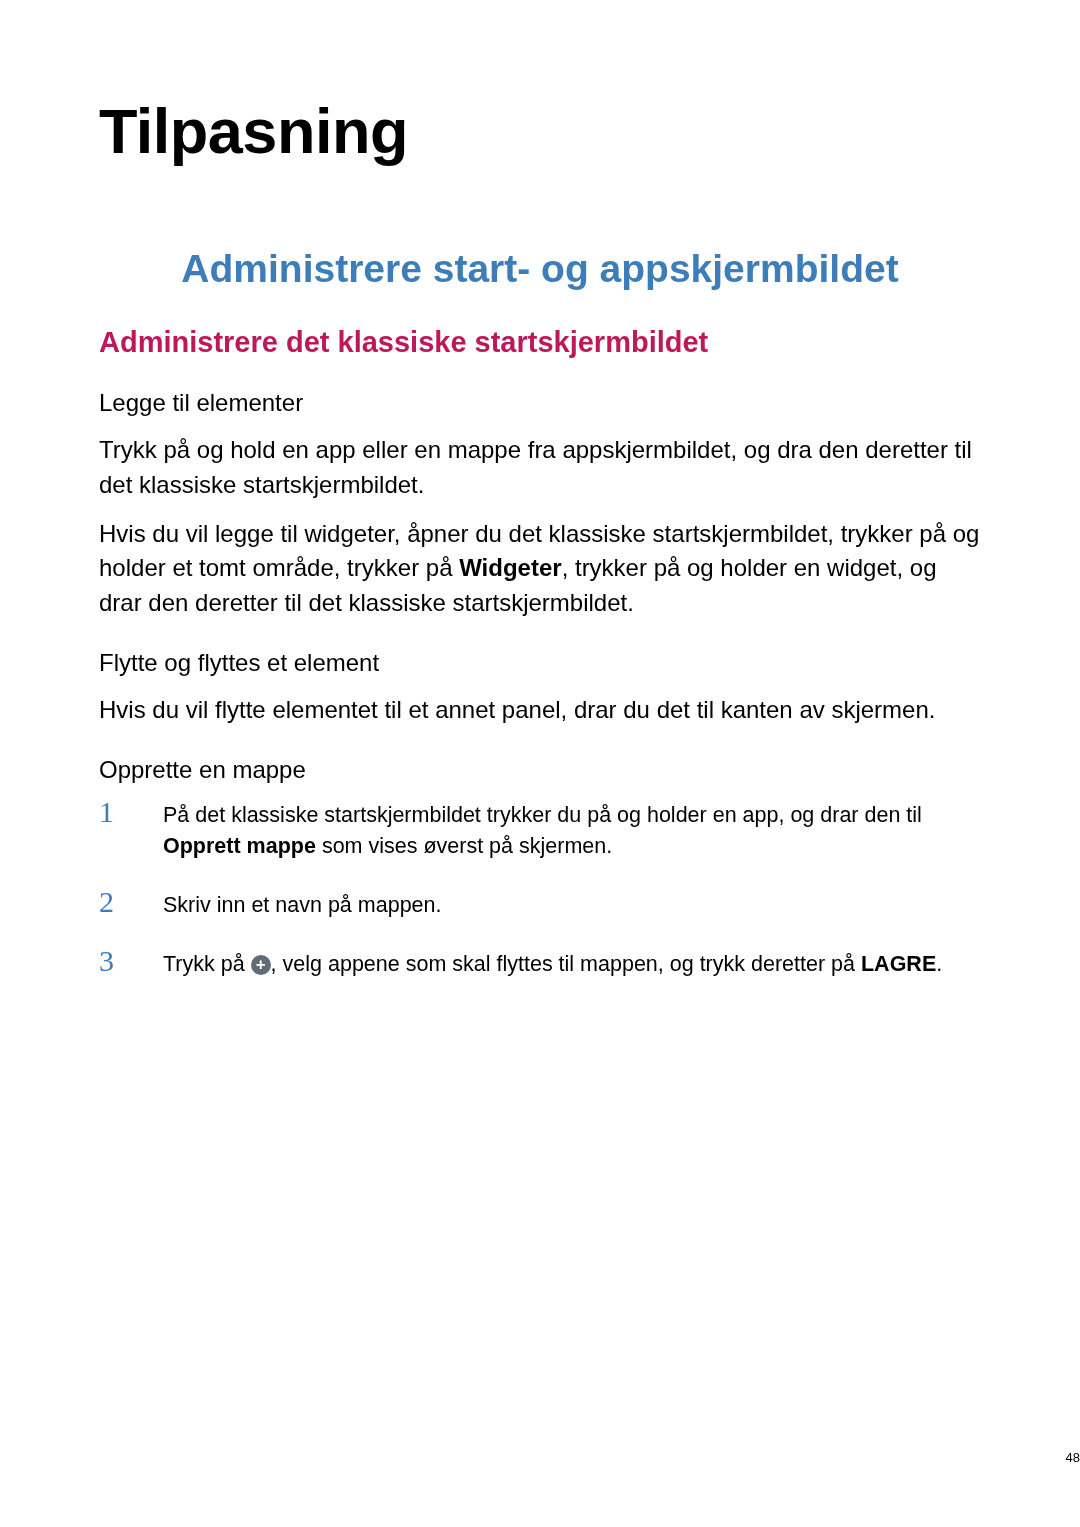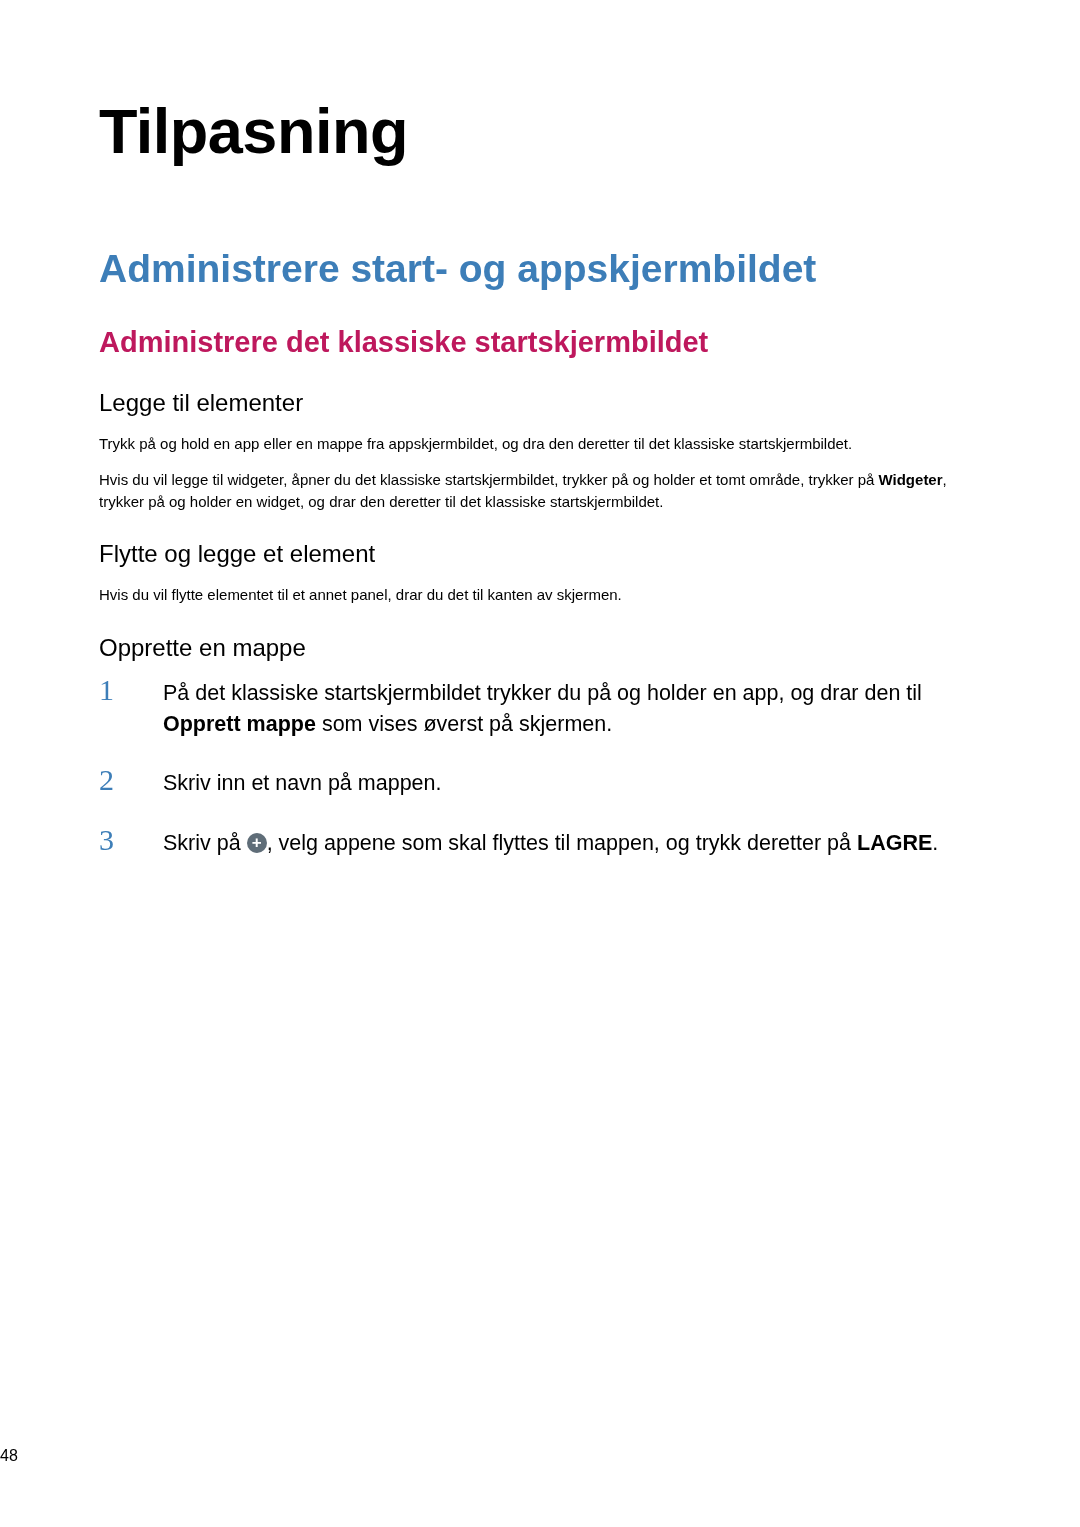--- a/index.html
+++ b/index.html
@@ -19,36 +19,37 @@
       font-weight: 700;
       color: #000;
       margin-bottom: 80px;
       letter-spacing: -0.5px;
     }
     .h2 {
       font-size: 39px;
       font-weight: 700;
       color: #3d7eb8;
       margin-bottom: 35px;
+      text-align: center;
     }
     .h3 {
       font-size: 29px;
       font-weight: 700;
       color: #be185d;
       margin-bottom: 30px;
     }
     .h4 {
       font-size: 24px;
       font-weight: 400;
       color: #000;
       margin-bottom: 16px;
       margin-top: 8px;
     }
     .para {
-      font-size: 15px;
+      font-size: 24px;
       line-height: 1.45;
       color: #000;
       margin-bottom: 14px;
     }
     .step-list {
       margin-top: 14px;
     }
     .step-item {
       display: flex;
       align-items: flex-start;
@@ -86,43 +87,43 @@
       vertical-align: middle;
       line-height: 1;
       position: relative;
       top: -1px;
     }
     .page-number {
       position: absolute;
       bottom: 62px;
       left: 0;
       right: 0;
-      text-align: left;
-      font-size: 16px;
+      text-align: right;
+      font-size: 13px;
       color: #000;
     }
   </style>
 </head>
 <body>
 
 <div class="page-content">
 
   <h1 class="h1">Tilpasning</h1>
 
   <h2 class="h2">Administrere start- og appskjermbildet</h2>
 
   <h3 class="h3">Administrere det klassiske startskjermbildet</h3>
 
   <h4 class="h4">Legge til elementer</h4>
   <p class="para">Trykk på og hold en app eller en mappe fra appskjermbildet, og dra den deretter til det klassiske startskjermbildet.</p>
   <p class="para">
     <span>Hvis du vil legge til widgeter, åpner du det klassiske startskjermbildet, trykker på og holder et tomt område, trykker på </span><span class="bold">Widgeter</span><span>, trykker på og holder en widget, og drar den deretter til det klassiske startskjermbildet.</span>
   </p>
 
-  <h4 class="h4" style="margin-top:28px">Flytte og legge et element</h4>
+  <h4 class="h4" style="margin-top:28px">Flytte og flyttes et element</h4>
   <p class="para">Hvis du vil flytte elementet til et annet panel, drar du det til kanten av skjermen.</p>
 
   <h4 class="h4" style="margin-top:28px">Opprette en mappe</h4>
 
   <div class="step-list">
 
     <div class="step-item">
       <div class="step-num">1</div>
       <div class="step-text">
         <span>På det klassiske startskjermbildet trykker du på og holder en app, og drar den til </span><span class="bold">Opprett mappe</span><span> som vises øverst på skjermen.</span>
@@ -130,21 +131,21 @@
     </div>
 
     <div class="step-item">
       <div class="step-num">2</div>
       <div class="step-text">Skriv inn et navn på mappen.</div>
     </div>
 
     <div class="step-item">
       <div class="step-num">3</div>
       <div class="step-text">
-        <span>Skriv på </span><span class="plus-icon">+</span><span>, velg appene som skal flyttes til mappen, og trykk deretter på </span><span class="bold">LAGRE</span><span>.</span>
+        <span>Trykk på </span><span class="plus-icon">+</span><span>, velg appene som skal flyttes til mappen, og trykk deretter på </span><span class="bold">LAGRE</span><span>.</span>
       </div>
     </div>
 
   </div>
 
 </div>
 
 <div class="page-number">48</div>
 
 </body></html>

